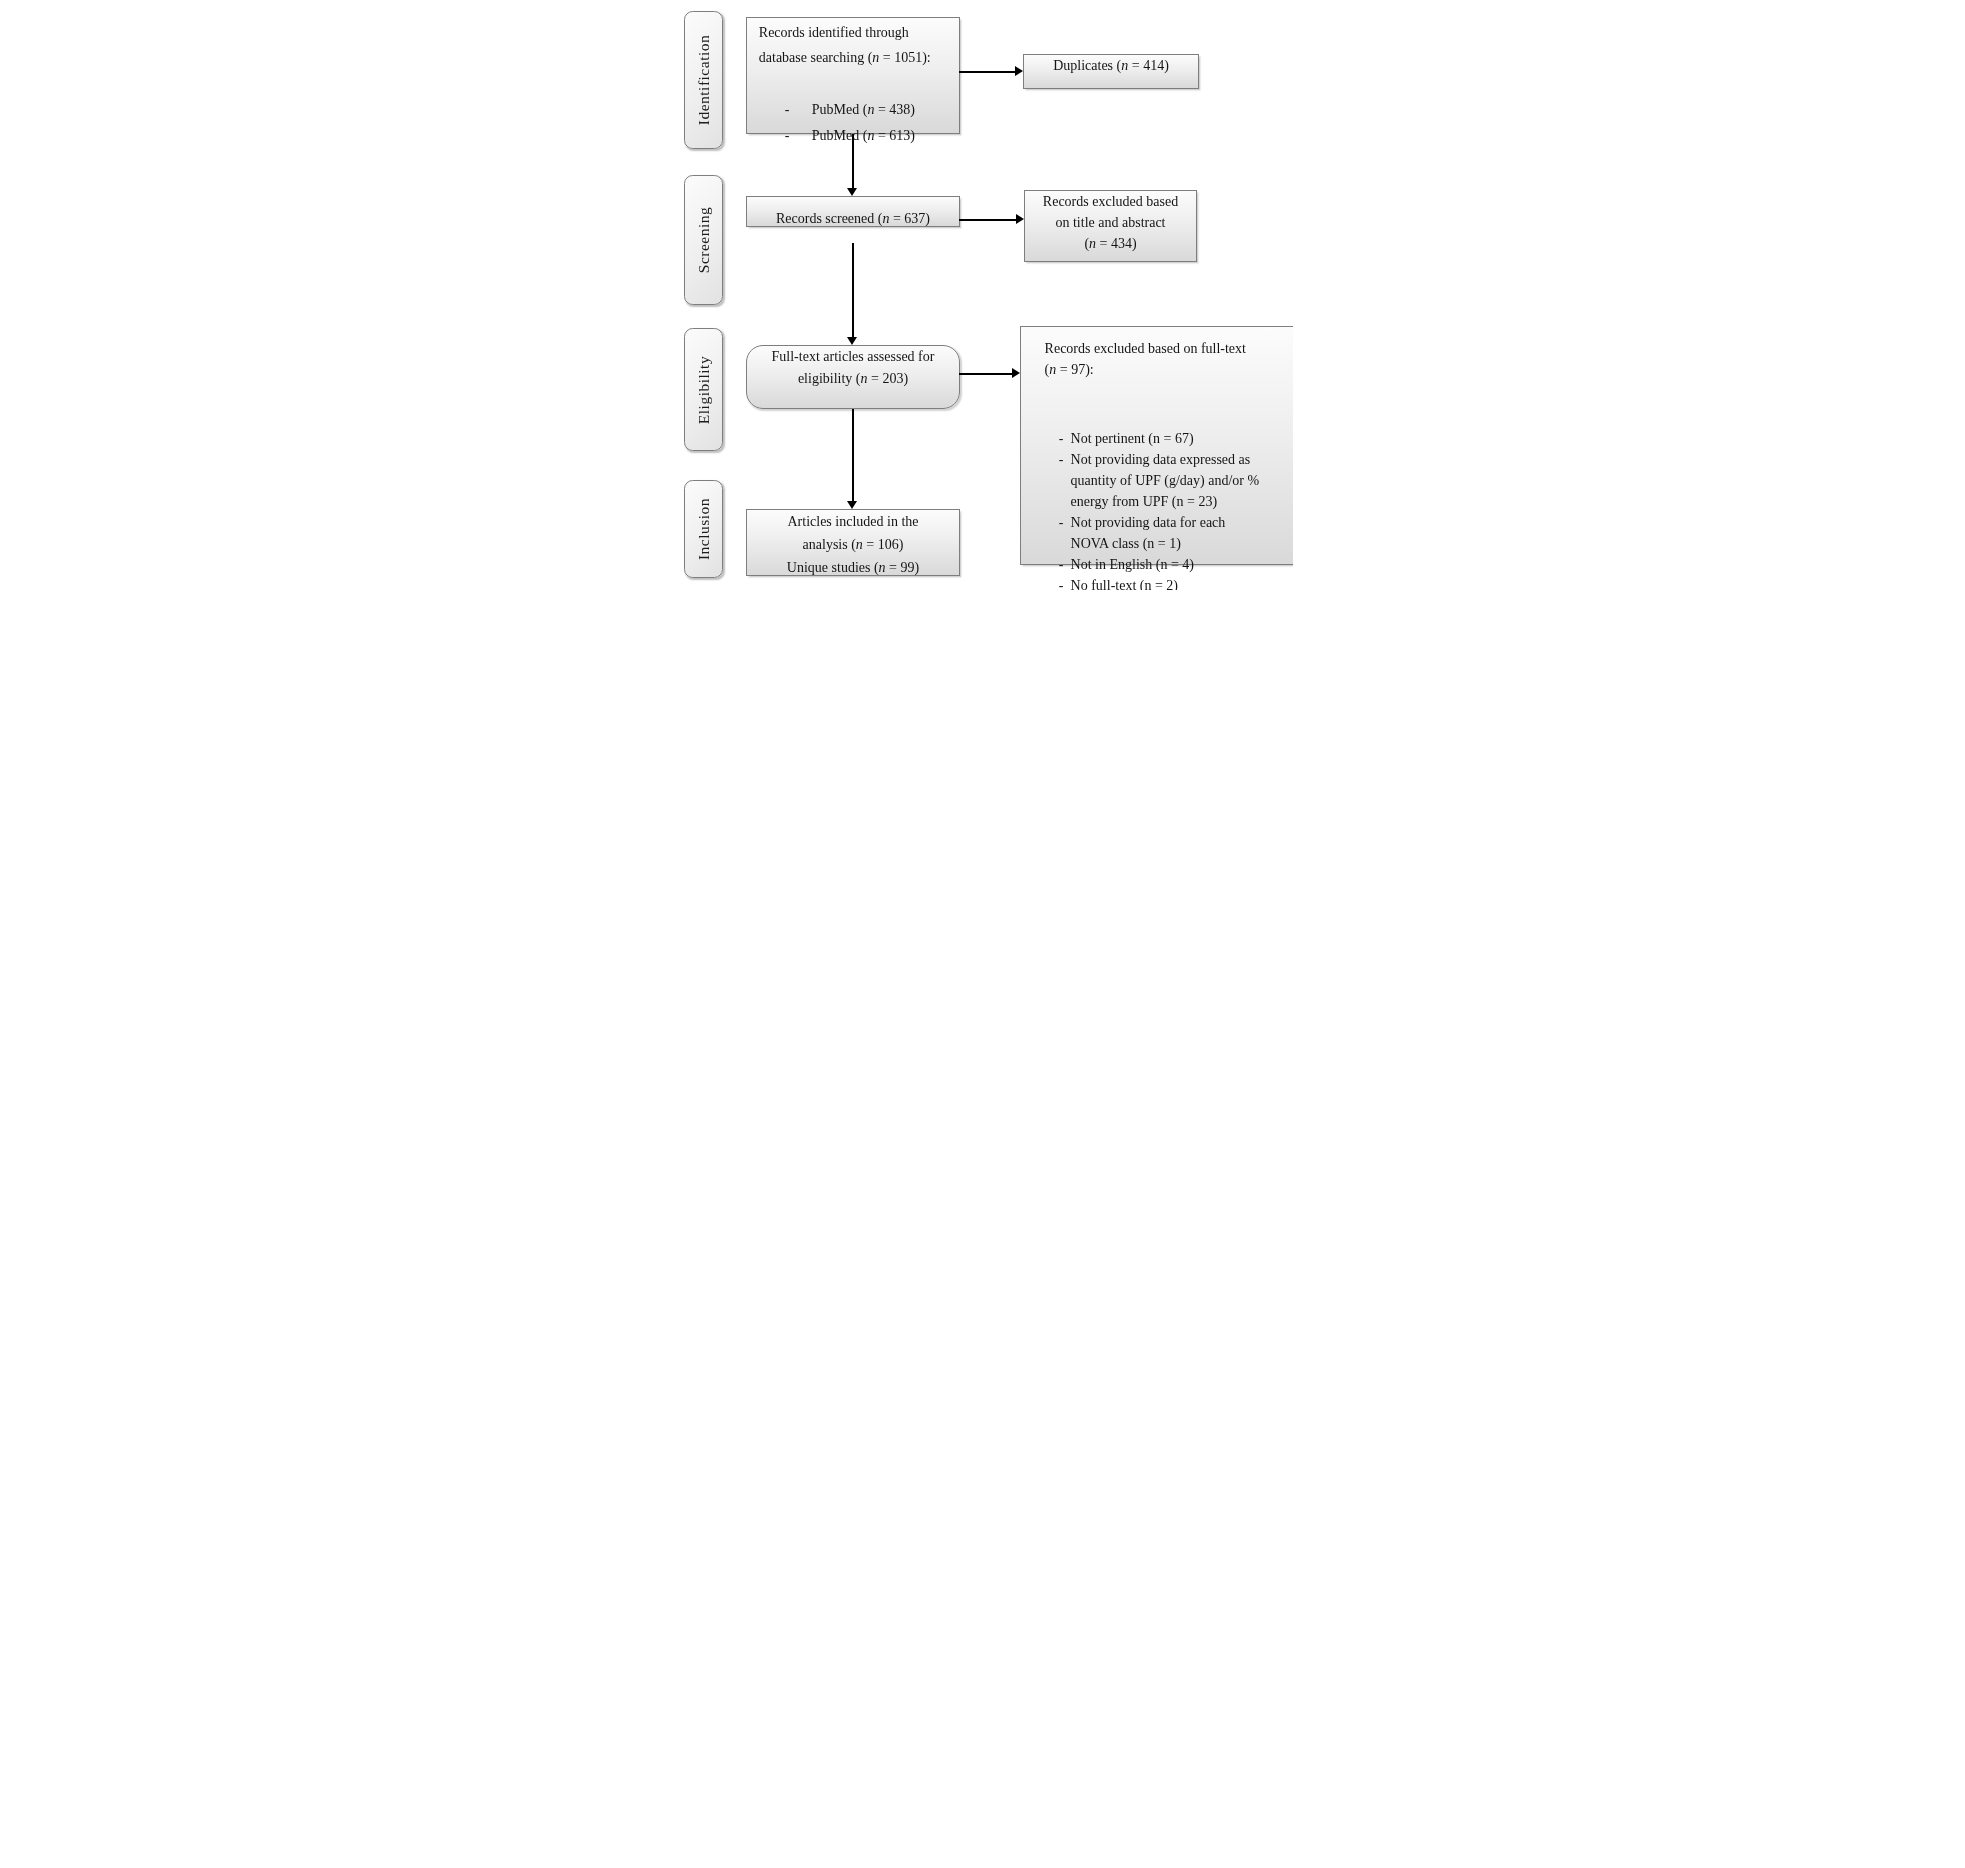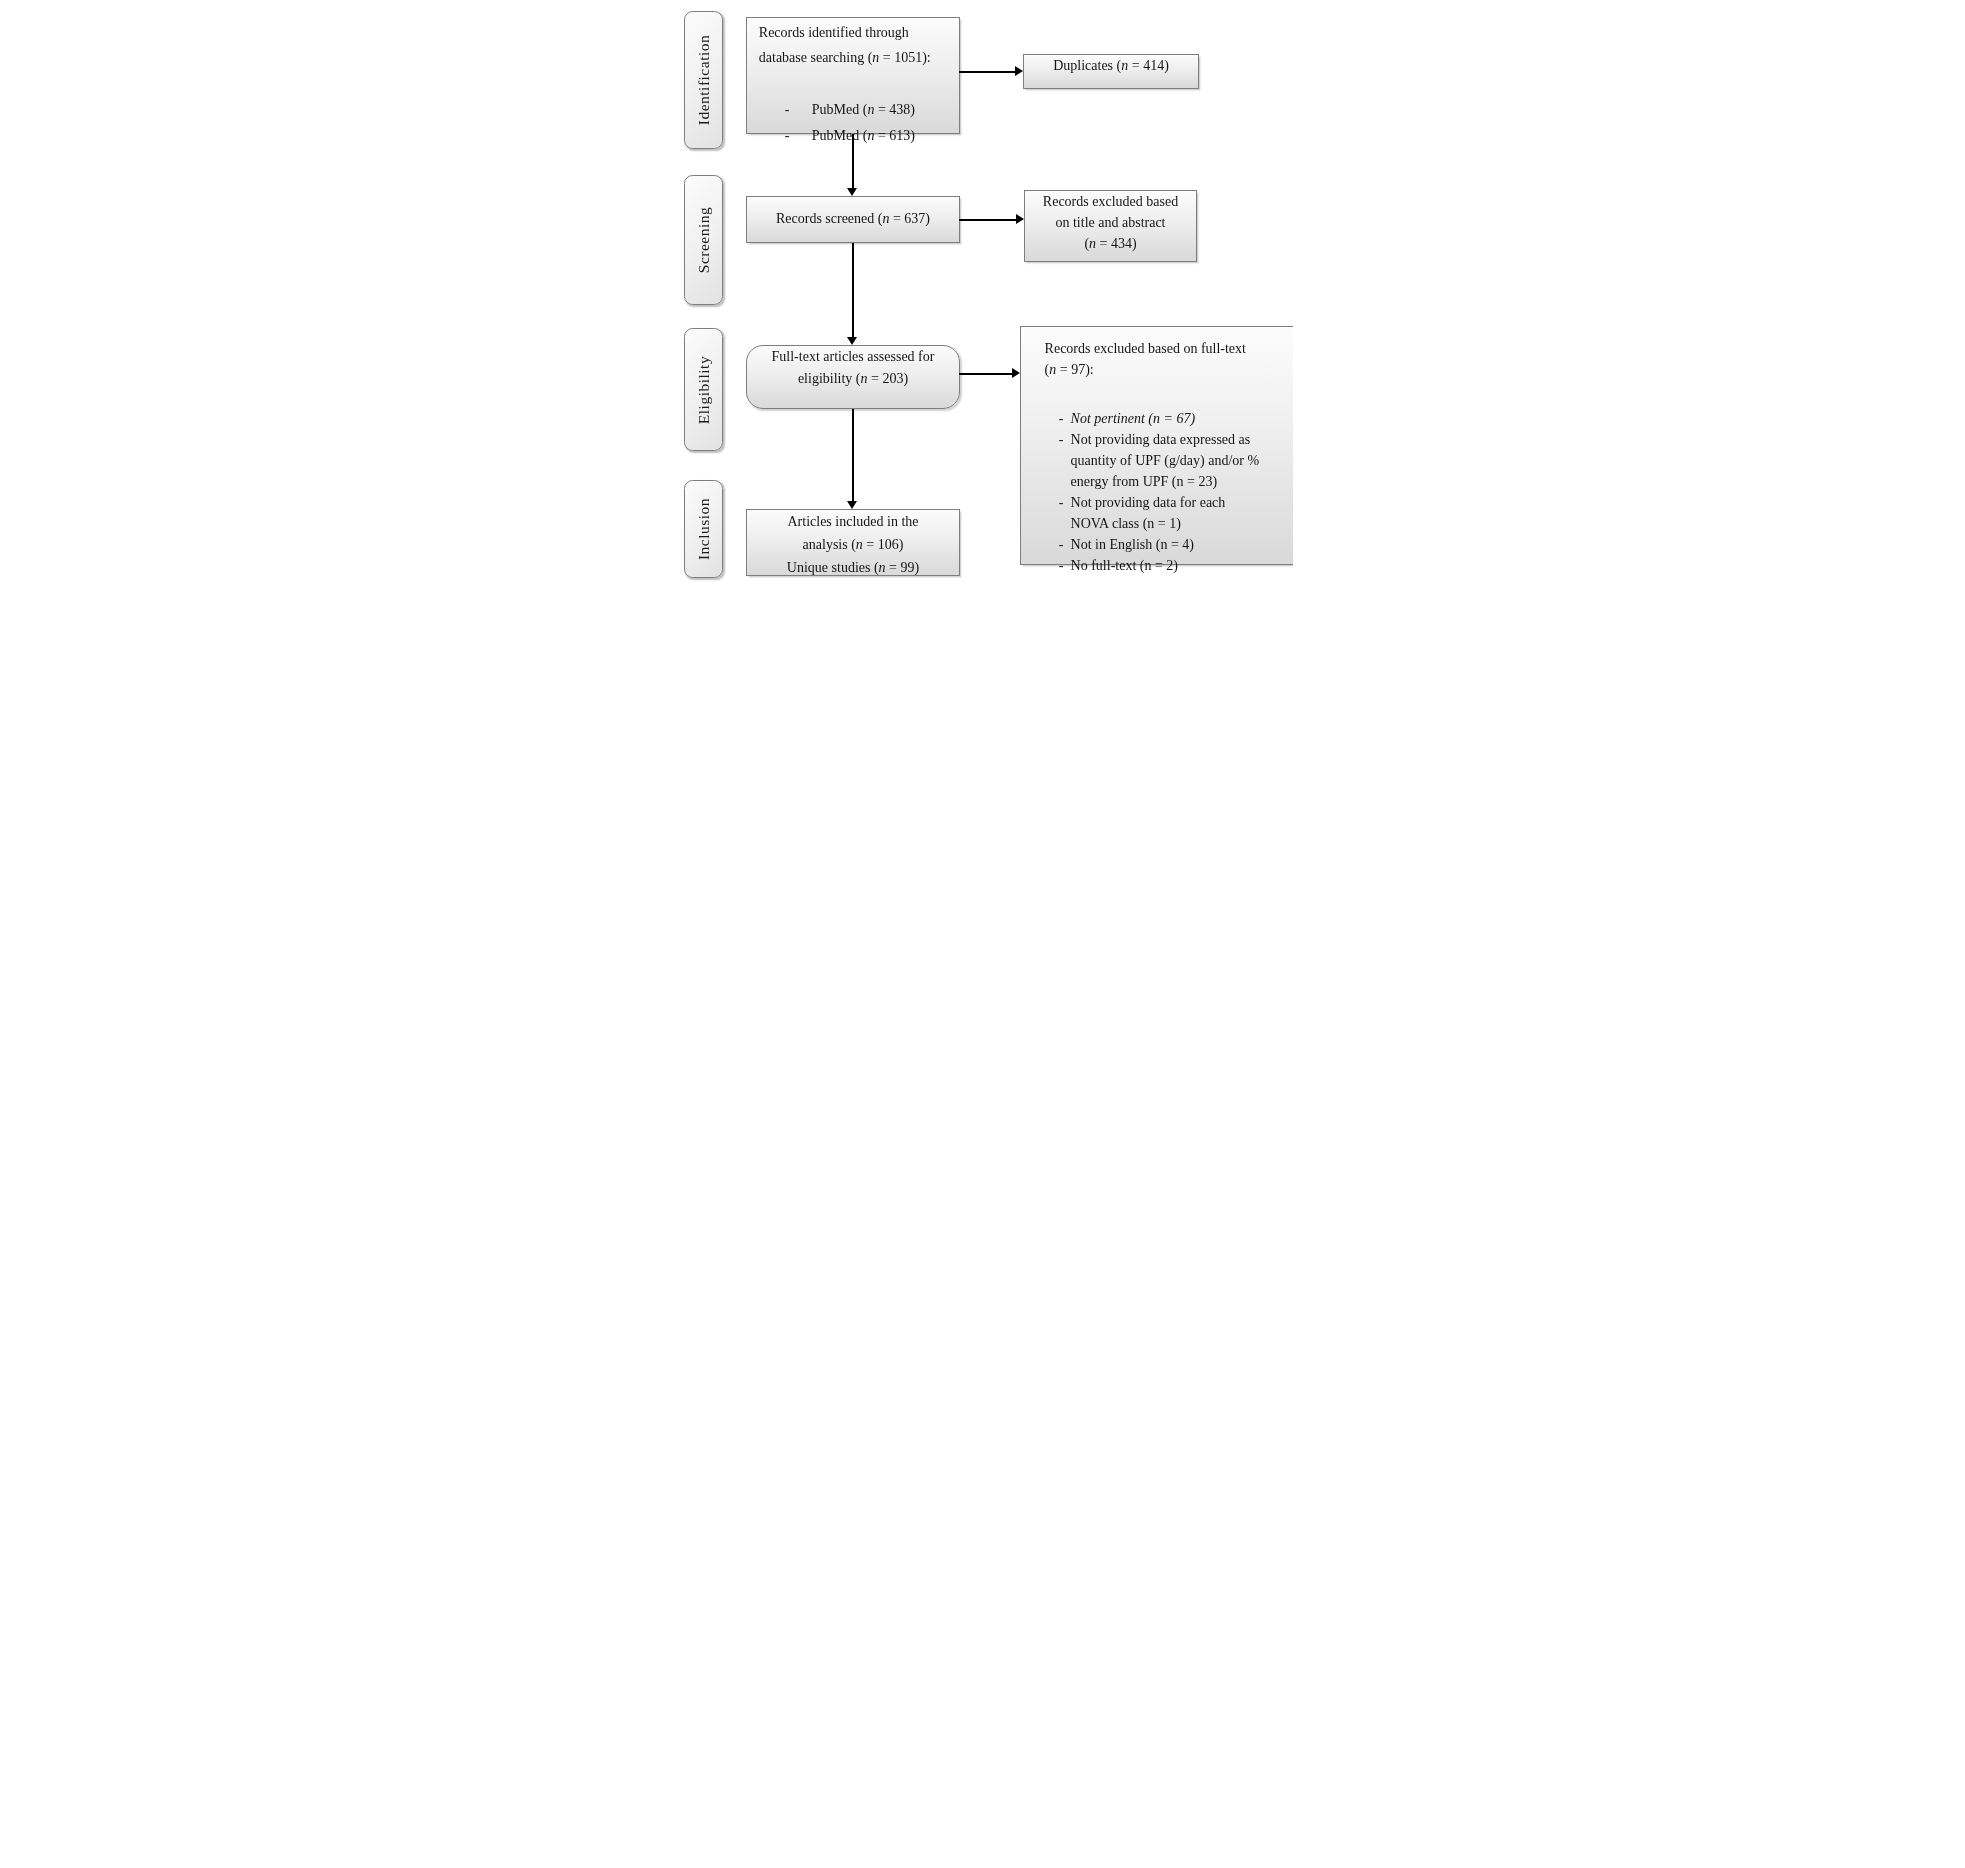--- a/index.html
+++ b/index.html
@@ -60,21 +60,21 @@
   .b1{line-height:1.85;padding:1.6px 7.5px 0 11.8px;}
   .b1 .b-start{padding-left:26px;}
   .b1 .marker{display:inline-block;width:27px;}
   
   .b2pad{padding-top:10.7px;}
   
   .ex2{padding:10.7px 14px 0 23.6px;line-height:1.5;}
   .ex2 .b-start{padding-left:26px;text-indent:-11.8px;}
   .ex2 .marker{display:inline-block;width:11.8px;text-indent:0;}
   .ex2 .b-cont{padding-left:26px;}
-  .ex2 .gap{margin-top:7px;font-style:italic;}
+  .ex2 .gap{margin-top:27px;}
   .ex1{line-height:1.5;}
   .b4l{line-height:1.65;}
   .b3l{line-height:1.6;}
   
   .arrow-v{
     position:absolute;
     width:1.6px;
     background:var(--arrow,#000);
   }
   .arrow-v::after{
@@ -122,21 +122,21 @@
   <div class="node" style="left:74px;top:17px;width:214px;height:117px;">
     <div class="rich b1">
         <div class="line text"><span>Records identified through</span></div>
         <div class="line text"><span>database searching (</span><span class="it">n</span><span> = 1051):</span></div>
         <div class="line blank">&nbsp;</div>
         <div class="line b-start"><span class="marker">-</span><span>PubMed (</span><span class="it">n</span><span> = 438)</span></div>
         <div class="line b-start"><span class="marker">-</span><span>PubMed (</span><span class="it">n</span><span> = 613)</span></div>
       </div>
   </div>
 
-  <div class="node b2pad center" style="left:74px;top:196px;width:214px;height:47px;">
+  <div class="node b2pad center" style="left:74px;top:196px;width:214px;height:31px;">
     <div class="rich">
         <div class="line text"><span>Records screened (</span><span class="it">n</span><span> = 637)</span></div>
       </div>
   </div>
 
   <div class="node vflex center" style="left:74px;top:345px;width:214px;height:64px;border-radius:17px;">
     <div class="rich b3l">
         <div class="line text"><span>Full-text articles assessed for</span></div>
         <div class="line text"><span>eligibility (</span><span class="it">n</span><span> = 203)</span></div>
       </div>

